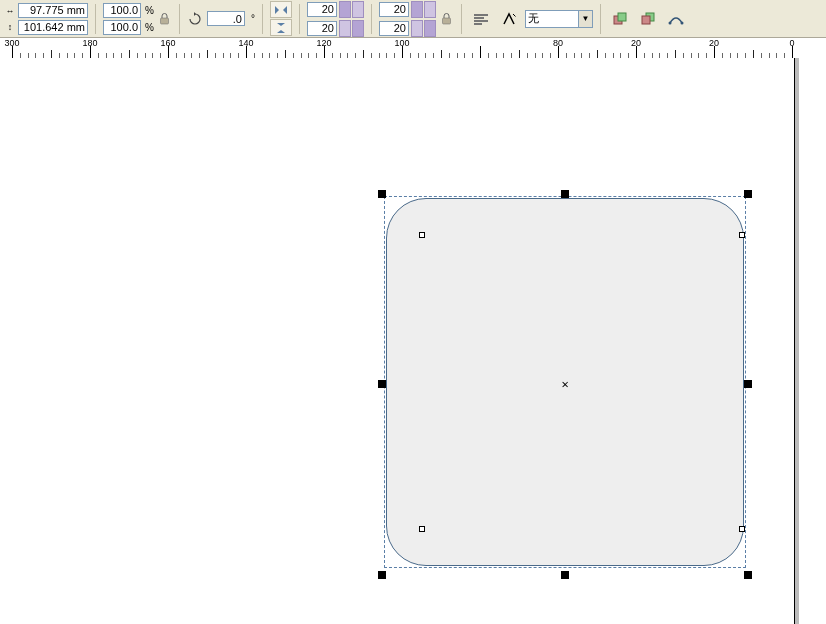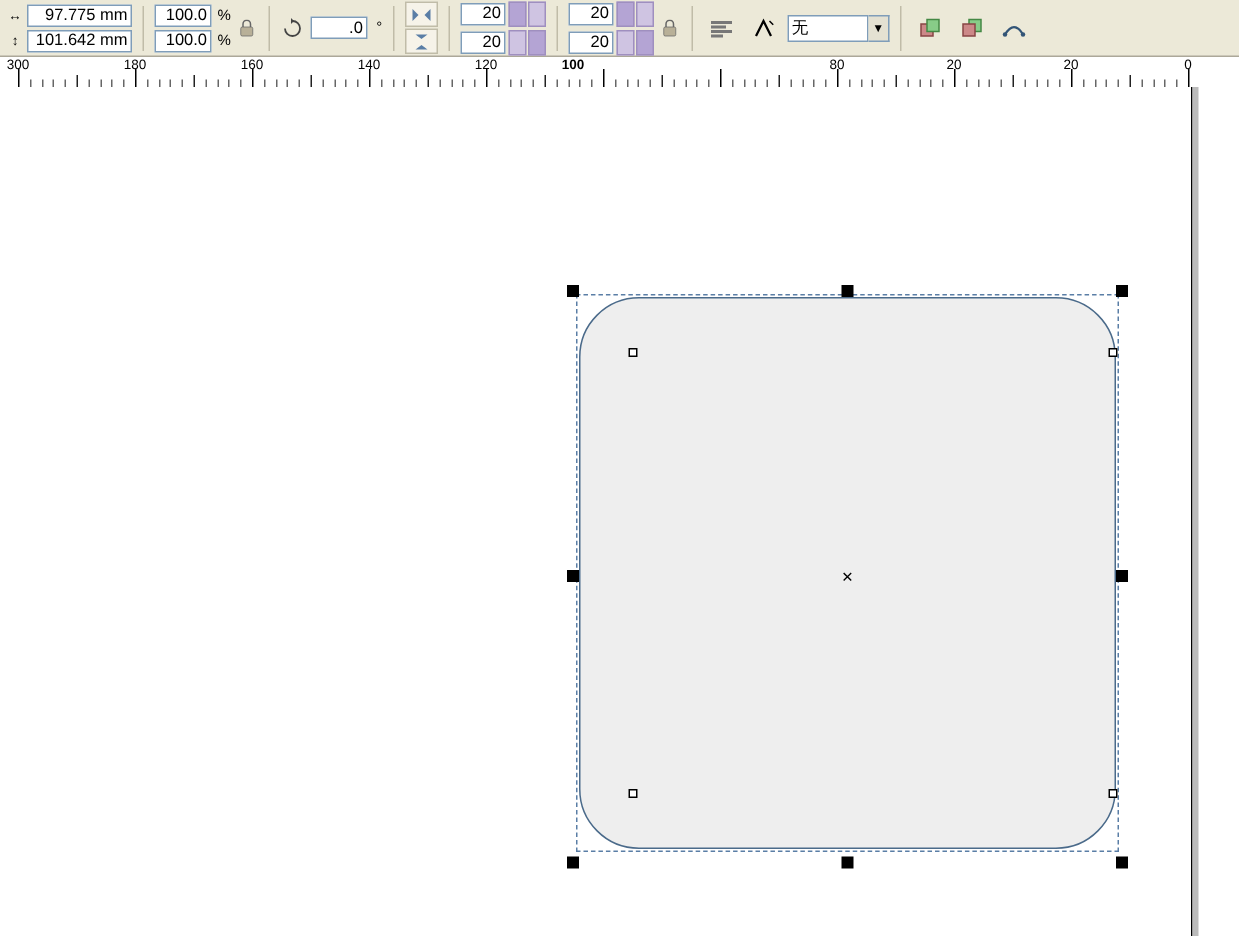--- a/index.html
+++ b/index.html
@@ -481,21 +481,21 @@
       <div class="rlabel" style="left: 12px;">300</div>
       <div class="tick-major" style="left: 12px;"></div>
       <div class="rlabel" style="left: 90px;">180</div>
       <div class="tick-major" style="left: 90px;"></div>
       <div class="rlabel" style="left: 168px;">160</div>
       <div class="tick-major" style="left: 168px;"></div>
       <div class="rlabel" style="left: 246px;">140</div>
       <div class="tick-major" style="left: 246px;"></div>
       <div class="rlabel" style="left: 324px;">120</div>
       <div class="tick-major" style="left: 324px;"></div>
-      <div class="rlabel" style="left: 382px; font-weight: bold;">100</div>
+      <div class="rlabel" style="left: 402px;">100</div>
       <div class="tick-major" style="left: 402px;"></div>
       <div class="rlabel" style="left: 480px; margin-top: 45px;">80</div>
       <div class="tick-major" style="left: 480px;"></div>
       <div class="rlabel" style="left: 558px;">80</div>
       <div class="tick-major" style="left: 558px;"></div>
       <div class="rlabel" style="left: 636px;">20</div>
       <div class="tick-major" style="left: 636px;"></div>
       <div class="rlabel" style="left: 714px;">20</div>
       <div class="tick-major" style="left: 714px;"></div>
       <div class="rlabel" style="left: 792px;">0</div>

